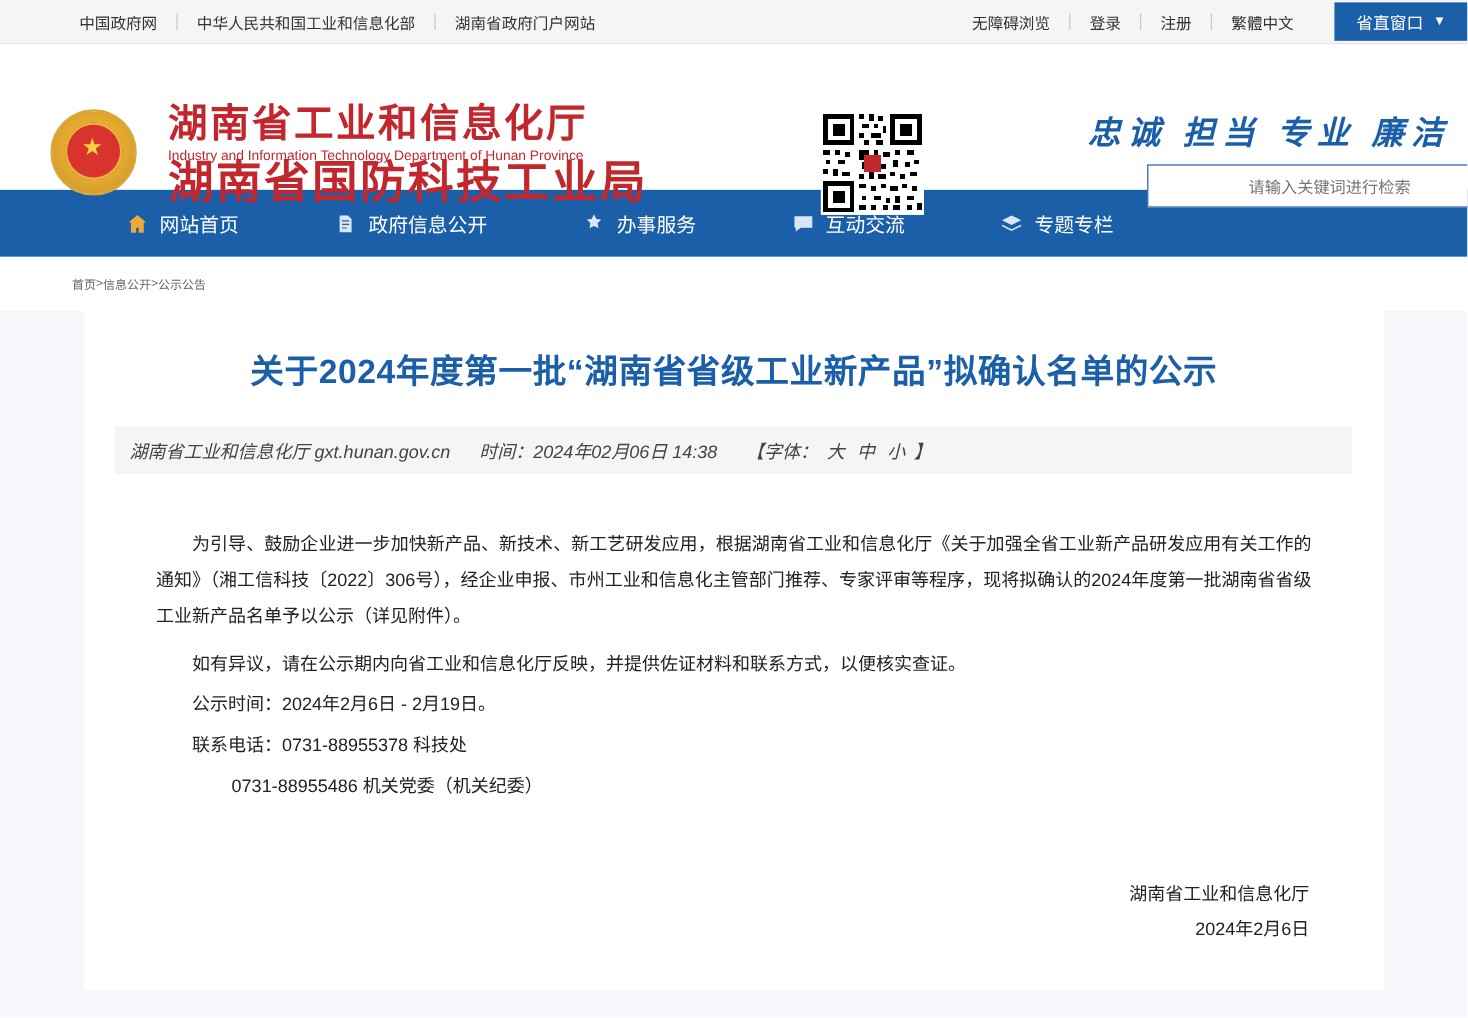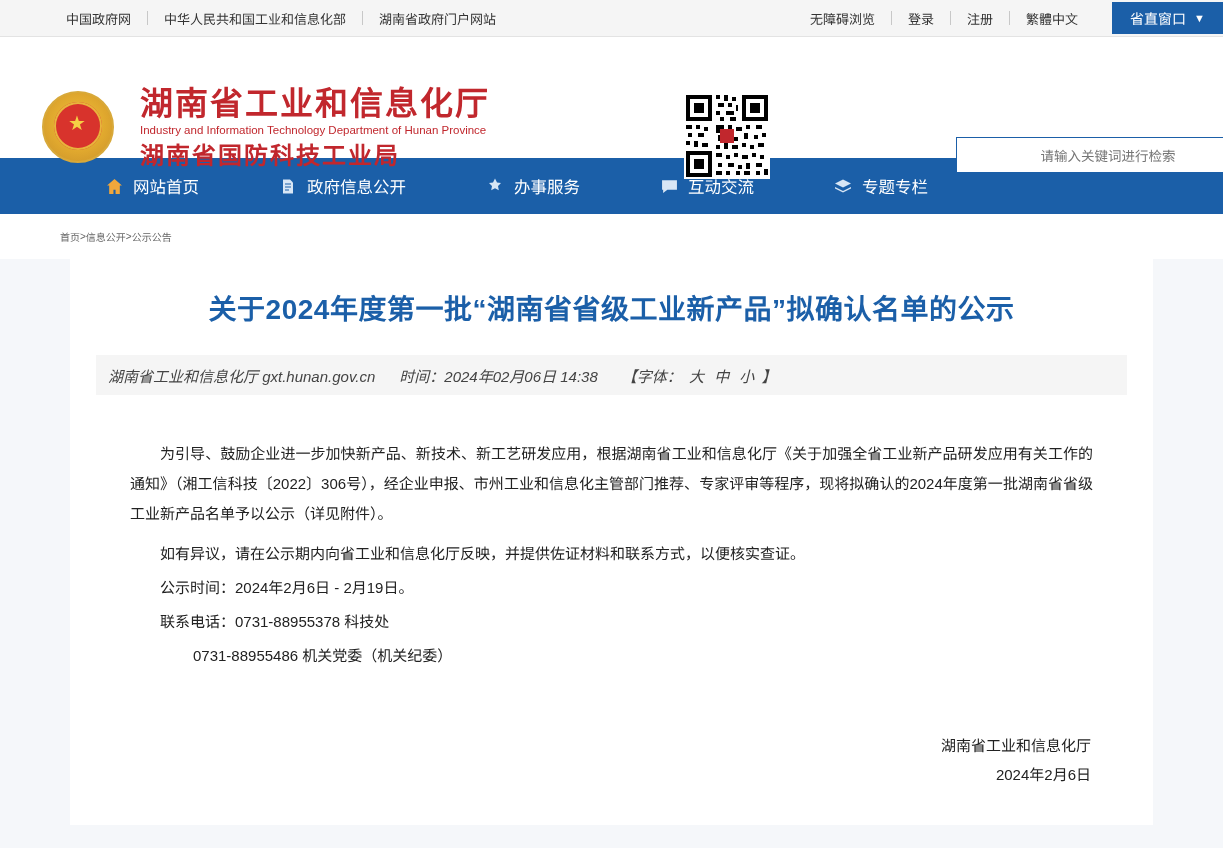--- a/index.html
+++ b/index.html
@@ -111,23 +111,23 @@
     letter-spacing: 2px;
     line-height: 38px;
   }
   .title-en {
     font-size: 11.5px;
     color: #c1272d;
     letter-spacing: 0px;
     margin-top: 1px;
   }
   .title-cn2 {
-    font-family: Liberation Serif, serif;
+    font-family: Liberation Mono, monospace;
     font-weight: bold;
-    font-size: 24px;
+    font-size: 38px;
     color: #c1272d;
     letter-spacing: 2px;
     line-height: 36px;
     margin-top: 2px;
   }
 
   .qr {
     position: absolute;
     left: 684px;
     top: 56px;
@@ -385,20 +385,21 @@
           <rect x="30" y="39" width="3" height="2"></rect>
             <rect x="36" y="39" width="2" height="2"></rect>
             <rect x="40" y="38" width="2" height="3"></rect>
         </g>
         <g fill="#c1272d">
           <rect x="18" y="18" width="7" height="7"></rect>
         </g>
       </svg>
     </div>
 
+    <div class="slogan">忠诚 担当 专业 廉洁</div>
 
     <div class="searchbox">
       <input type="text" placeholder="请输入关键词进行检索" style="">
     </div>
   </div>
 
   <div class="nav">
     <div class="nav-inner">
       <div class="nav-item">
         <span class="nico">

